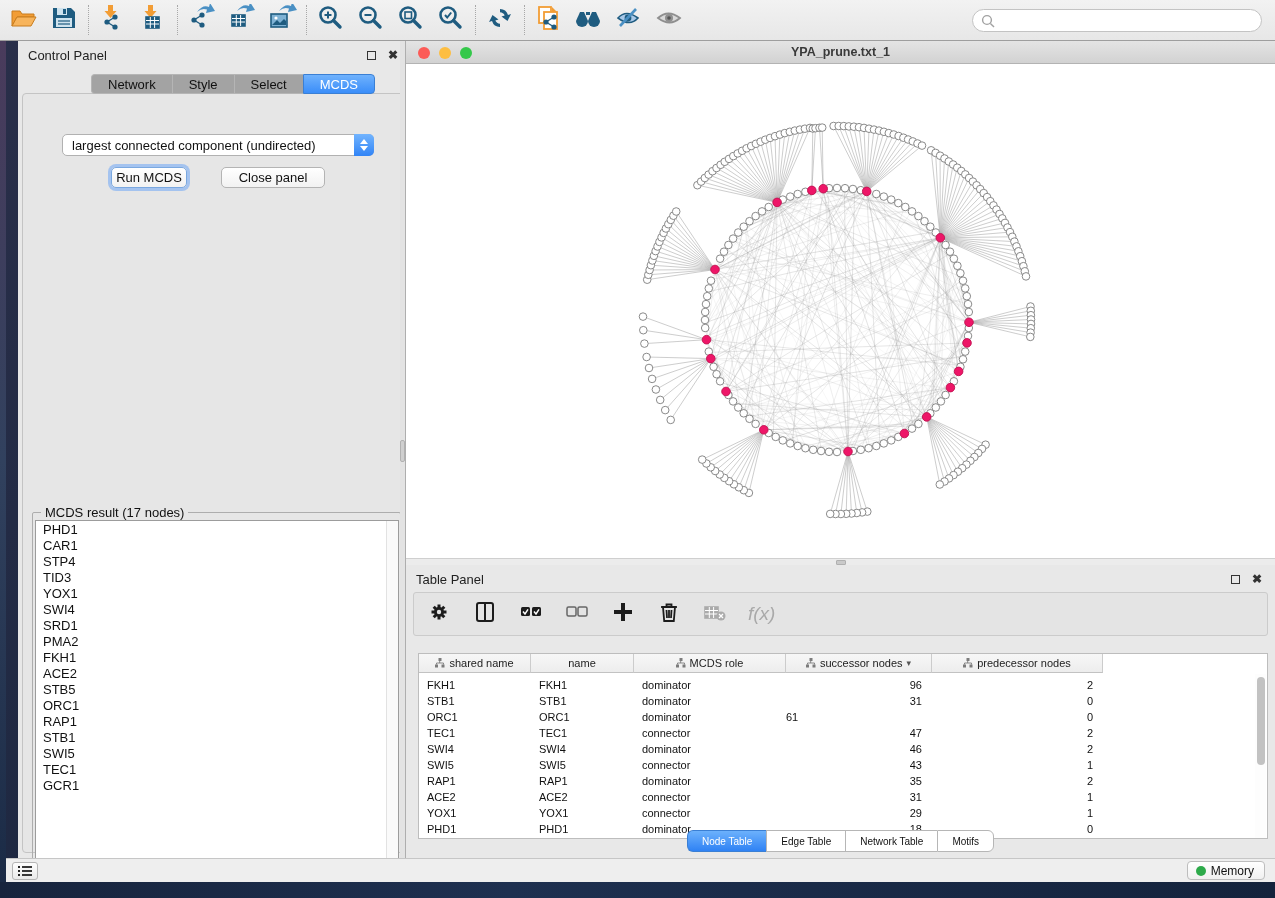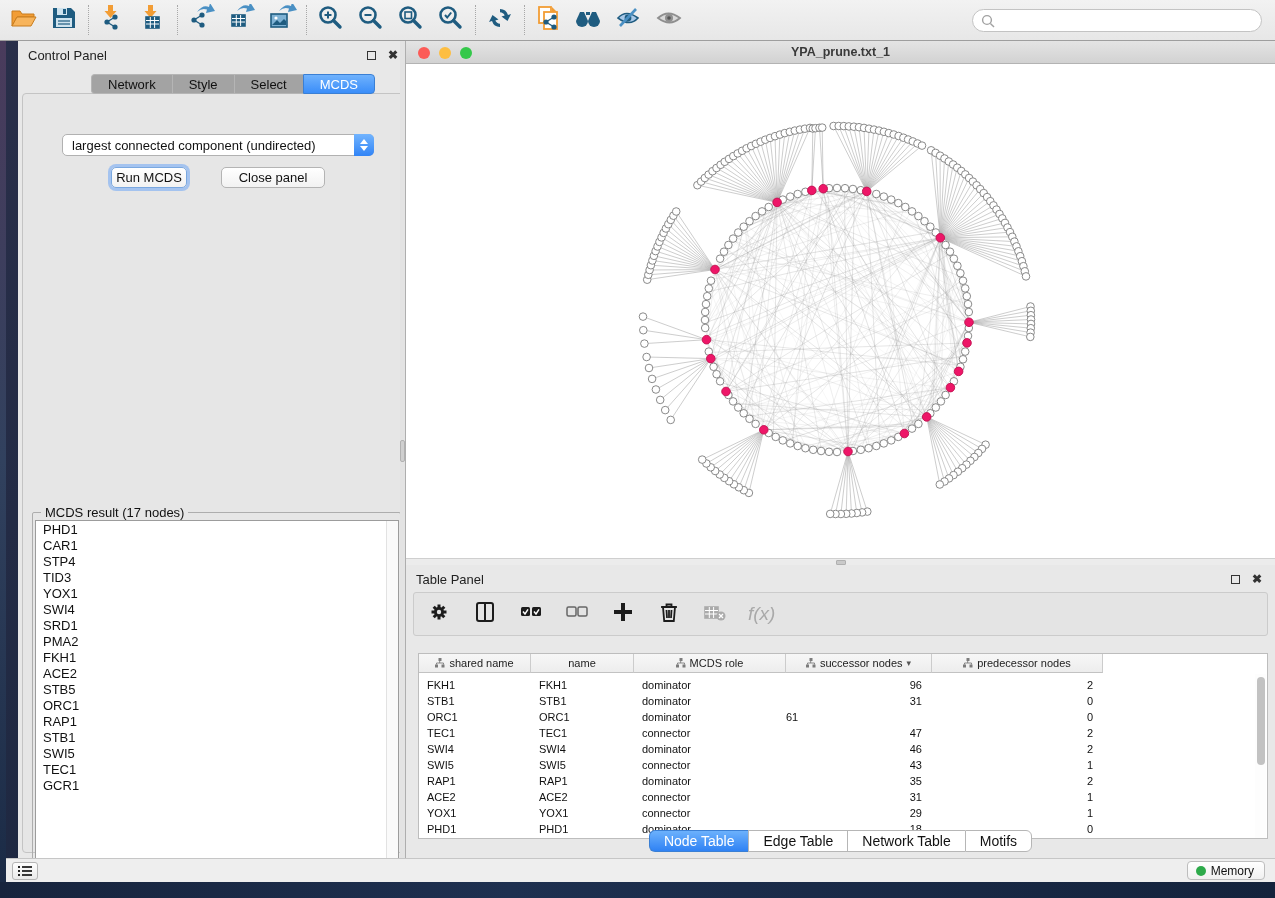--- a/index.html
+++ b/index.html
@@ -66,21 +66,21 @@
   #tp-table { position:absolute; left:12px; top:76px; width:850px; height:186px; background:#fff; border:1px solid #bdbdbd; overflow:hidden;margin-top:12px; }
   #tp-header { position:absolute; left:0; top:0; height:19px; display:flex; }
   .th { height:19px; background:linear-gradient(#f7f7f7,#ededed); border-right:1px solid #ccc; border-bottom:1px solid #c2c2c2; display:flex; align-items:center; justify-content:center; gap:4px; font-size:11px; color:#222; }
   .th .tree-ico { opacity:.75; }
   .chev { font-size:9px; color:#555; }
   .tr { position:absolute; left:0; height:16px; width:100%; }
   .td { position:absolute; top:0; height:16px; font-size:11px; color:#111; line-height:16px; white-space:nowrap; }
   #tp-vscroll { position:absolute; right:1px; top:20px; width:11px; height:164px; background:#fdfdfd; }
   #tp-vscroll .thumb { position:absolute; left:1.5px; top:3px; width:8px; height:88px; background:#c2c2c2; border-radius:4px; }
   #tp-tabs { position:absolute; left:0; top:265px; width:100%; display:flex; justify-content:center; }
-  .seg { height:22px; padding:0 14px; background:#fff; border:1px solid #b6b6b6; border-right:none; font-size:14px; color:#111; display:flex; align-items:center; }
+  .seg { height:22px; padding:0 14px; background:#fff; border:1px solid #b6b6b6; border-right:none; font-size:10px; color:#111; display:flex; align-items:center; }
   .seg:first-child { border-radius:6px 0 0 6px; }
   .seg:last-child { border-right:1px solid #b6b6b6; border-radius:0 6px 6px 0; }
   .seg.selected { background:linear-gradient(#6cb1fc,#2f82f4); color:#fff; border-color:#3a7fd4; }
 
   
   #status-bar { left:6px; top:858px; width:1269px; height:24px; background:#eeeeee; border-top:1px solid #c6c6c6; }
   #list-btn { position:absolute; left:6px; top:3px; width:26px; height:18px; background:linear-gradient(#fdfdfd,#eaeaea); border:1px solid #b5b5b5; border-radius:3px; display:flex; align-items:center; justify-content:center; }
   #memory-btn { position:absolute; right:10px; top:2px; height:19px; padding:0 10px 0 8px; background:linear-gradient(#ffffff,#f0f0f0); border:1px solid #bdbdbd; border-radius:4px; display:flex; align-items:center; gap:5px; font-size:12px; color:#111; }
   #memory-dot { width:10px; height:10px; border-radius:50%; }
 </style>

